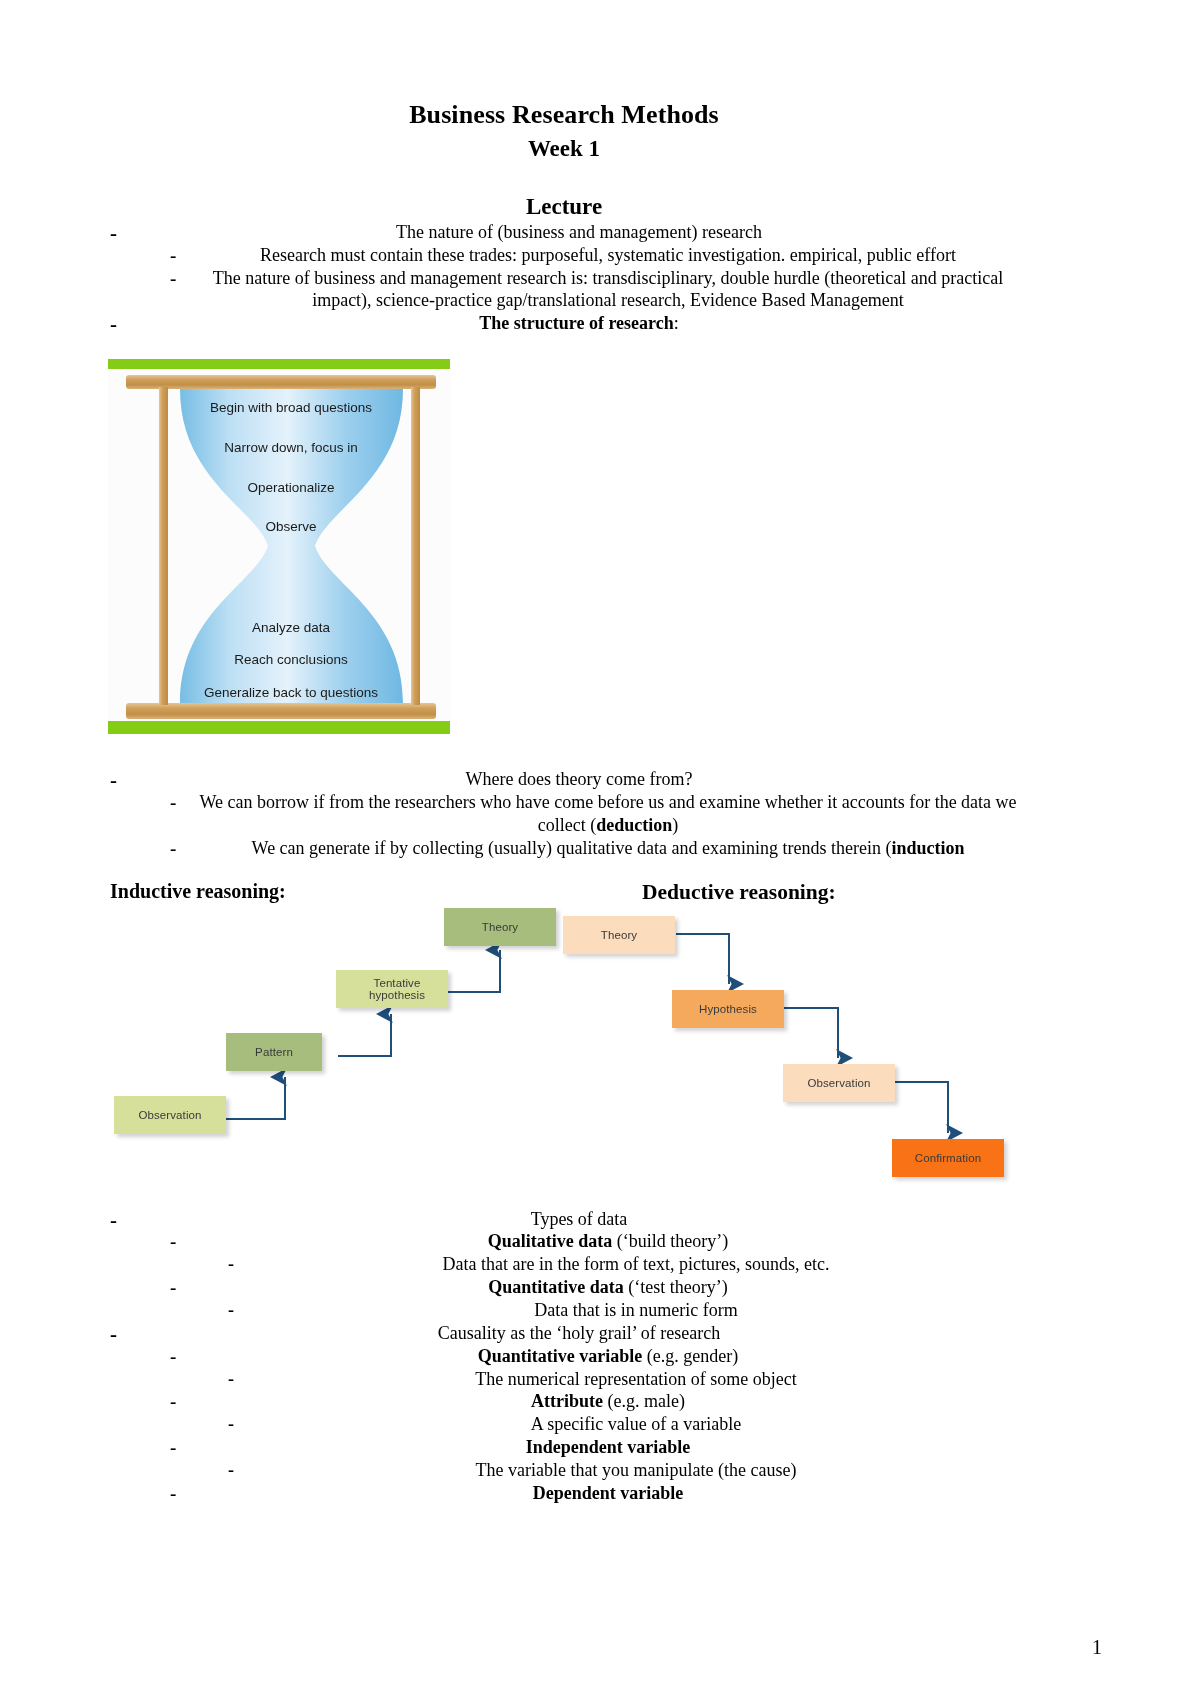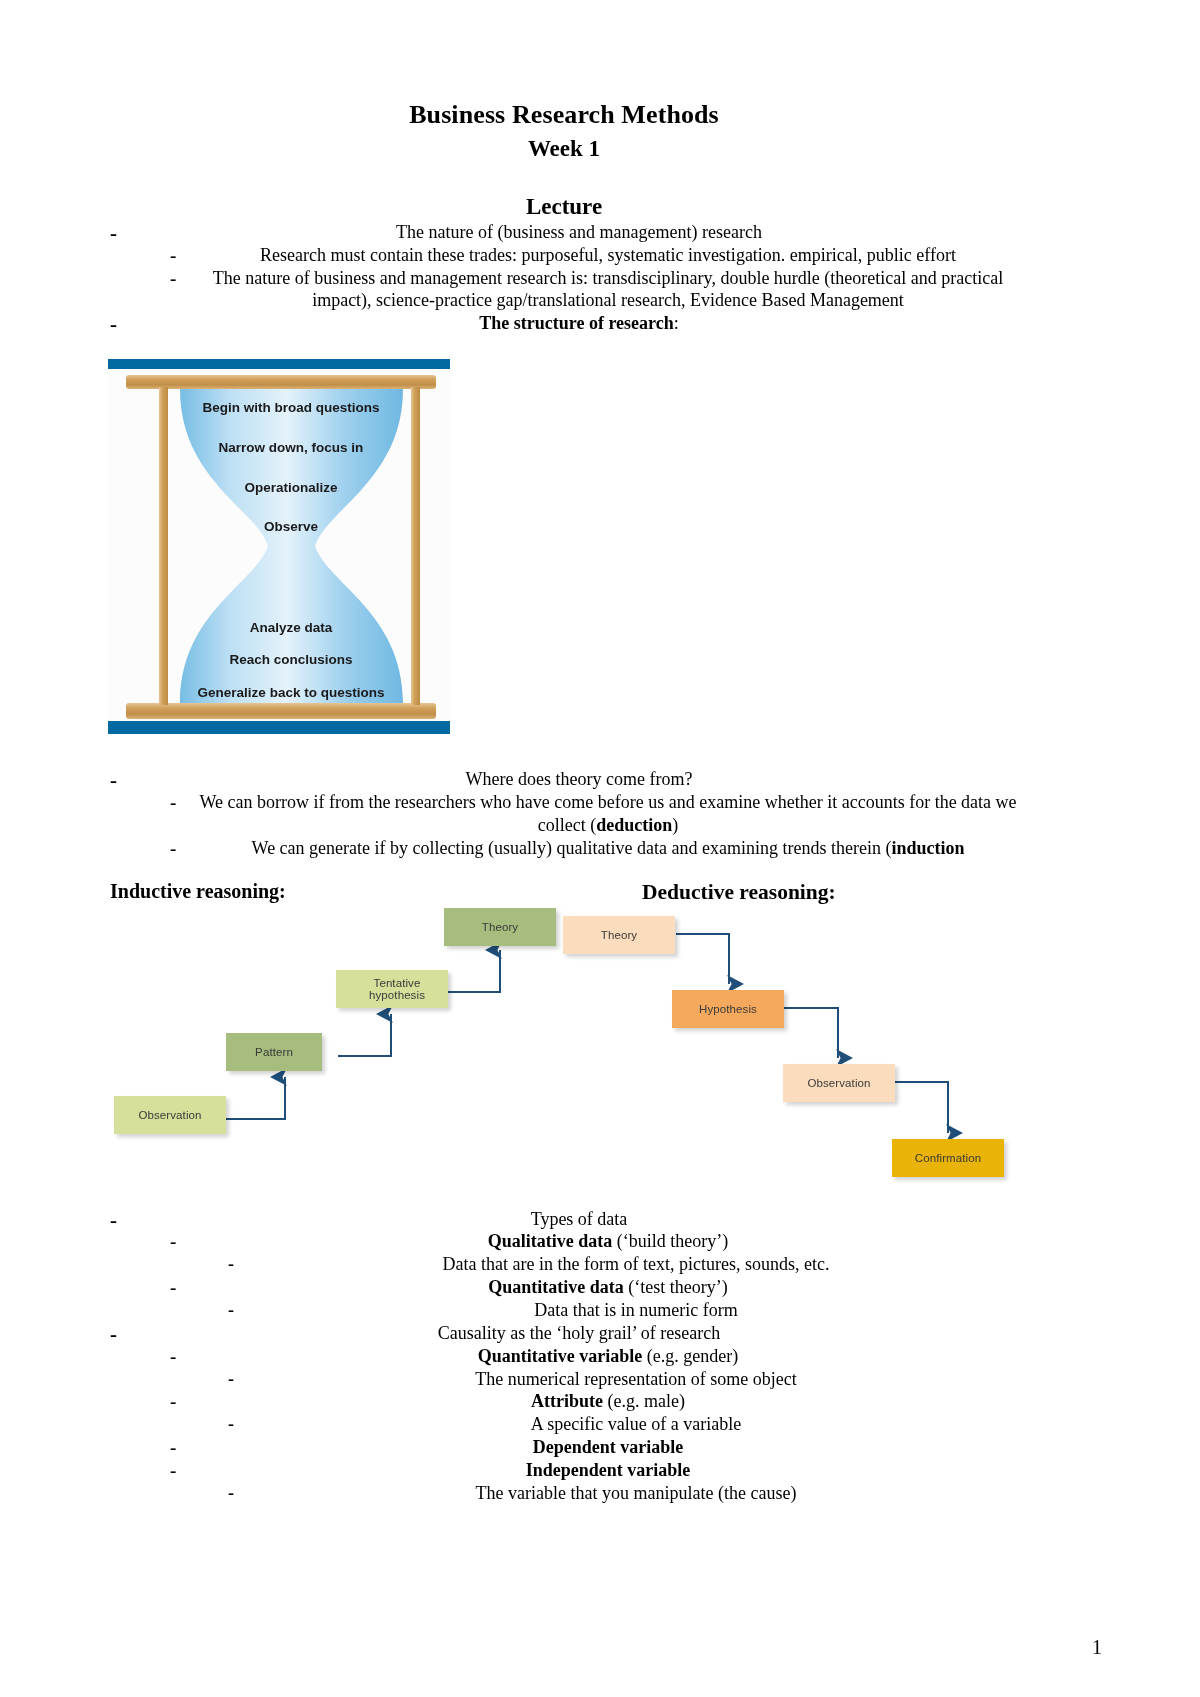--- a/index.html
+++ b/index.html
@@ -82,22 +82,21 @@
   ul.lvl3 > li::before { left: 4px; font-size: 18px; top: 0px; }
 
   .b { font-weight: bold; }
 
   
   .figure-hourglass {
     position: relative;
     width: 342px;
     height: 375px;
     margin: 24px 0 0 0;
-    background: #0369a1;
-    font-weight: bold;
+    background: #84cc16;
   }
   .hg-canvas {
     position: absolute;
     left: 0; top: 0;
     width: 342px;
     height: 375px;
   }
 
   
   .reasoning-heads {
@@ -280,21 +279,21 @@
 
       <div class="flow-box" style="left:455px; top:2px;   width:112px; height:38px; background:#fbddbd;">
         <span>Theory</span>
       </div>
       <div class="flow-box" style="left:564px; top:76px;  width:112px; height:38px; background:#f5a95d;">
         <span>Hypothesis</span>
       </div>
       <div class="flow-box" style="left:675px; top:150px; width:112px; height:38px; background:#fbddbd;">
         <span>Observation</span>
       </div>
-      <div class="flow-box" style="left:784px; top:225px; width:112px; height:38px; background:#eab308;">
+      <div class="flow-box" style="left:784px; top:225px; width:112px; height:38px; background:#f97316;">
         <span>Confirmation</span>
       </div>
     </div>
 
     <ul class="lvl1" style="margin-top:6px">
       <li>
         <span>Types of data</span>
         <ul class="lvl2">
           <li>
             <span class="b">Qualitative data</span><span> (‘build theory’)</span>
@@ -319,27 +318,27 @@
               <li><span>The numerical representation of some object</span></li>
             </ul>
           </li>
           <li>
             <span class="b">Attribute</span><span> (e.g. male)</span>
             <ul class="lvl3">
               <li><span>A specific value of a variable</span></li>
             </ul>
           </li>
           <li>
+            <span class="b">Independent variable</span>
+            <ul class="lvl3">
+              <li><span>The variable that you manipulate (the cause)</span></li>
+            </ul>
+          </li>
+          <li>
             <span class="b">Dependent variable</span>
-          </li>
-          <li>
-            <span class="b">Independent variable</span>
-            <ul class="lvl3">
-              <li><span>The variable that you manipulate (the cause)</span></li>
-            </ul>
           </li>
         </ul>
       </li>
     </ul>
 
   </div>
 
   <div class="page-number">1</div>
 </div>
 

